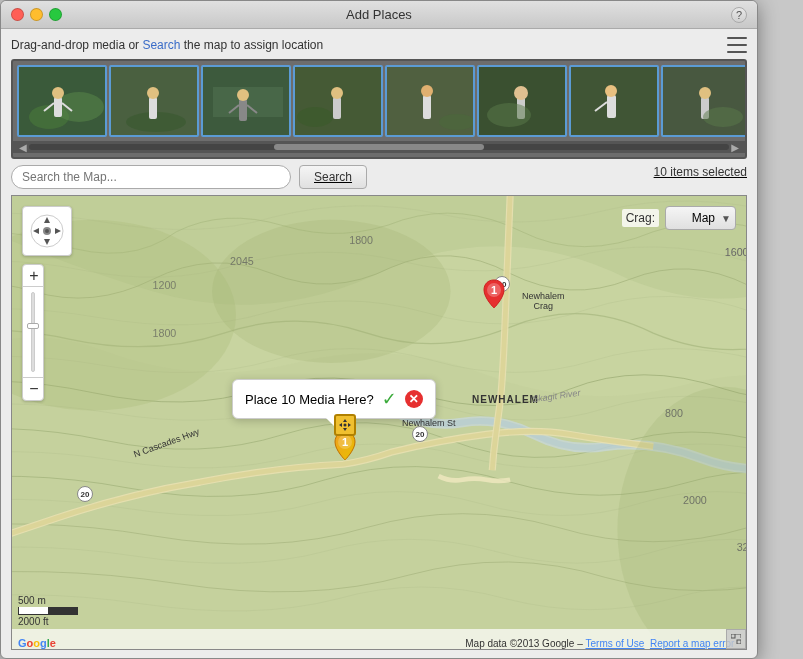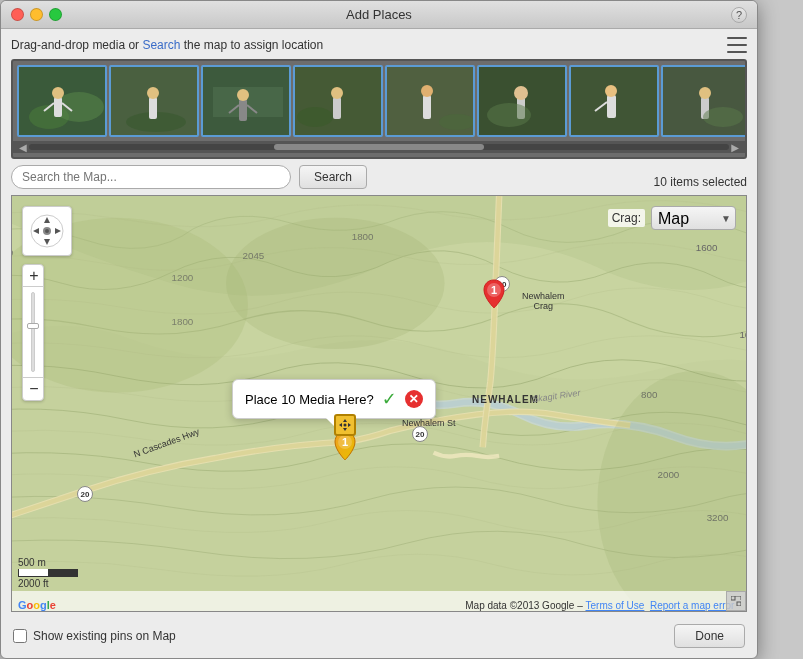--- a/index.html
+++ b/index.html
@@ -158,23 +158,24 @@
       left: 35%;
     }
     .scroll-arrow-left, .scroll-arrow-right {
       color: #aaa;
       font-size: 10px;
       cursor: pointer;
       padding: 0 2px;
     }
     .search-bar {
       display: flex;
-      align-items: flex-end;
+      align-items: flex-start;
       gap: 8px;
       flex-shrink: 0;
+      text-decoration: underline;
     }
     .search-input-wrap {
       flex: 1;
       max-width: 280px;
     }
     .search-input {
       width: 100%;
       height: 24px;
       border: 1px solid #aaa;
       border-radius: 12px;
@@ -287,26 +288,27 @@
       color: #333;
       background: rgba(255,255,255,0.8);
       padding: 2px 4px;
       border-radius: 2px;
     }
     .view-select {
       height: 24px;
       padding: 0 20px 0 6px;
       border: 1px solid #aaa;
       border-radius: 4px;
-      font-size: 16px;
+      font-size: 12px;
       background: linear-gradient(to bottom, #f5f5f5, #e0e0e0);
       cursor: pointer;
       appearance: none;
       -webkit-appearance: none;
       position: relative;
+      text-align: right;
     }
     .view-select-wrap {
       position: relative;
     }
     .view-select-arrow {
       position: absolute;
       right: 5px;
       top: 50%;
       transform: translateY(-50%);
       pointer-events: none;
@@ -801,22 +803,15 @@
             <rect x="0" y="0" width="4" height="4" fill="none" stroke="#555" stroke-width="1"></rect>
             <rect x="6" y="6" width="4" height="4" fill="none" stroke="#555" stroke-width="1"></rect>
             <line x1="4" y1="0" x2="10" y2="0" stroke="#555" stroke-width="1"></line>
             <line x1="10" y1="0" x2="10" y2="4" stroke="#555" stroke-width="1"></line>
           </svg>
         </div>
       </div>
 
     </div>
 
-    <div class="bottom-bar">
-      <div class="checkbox-wrap">
-        <input type="checkbox" style="">
-        <label>Show existing pins on Map</label>
-      </div>
-      <button class="done-btn">Done</button>
-    </div>
 
   </div>
 </div>
 
 </body></html>

